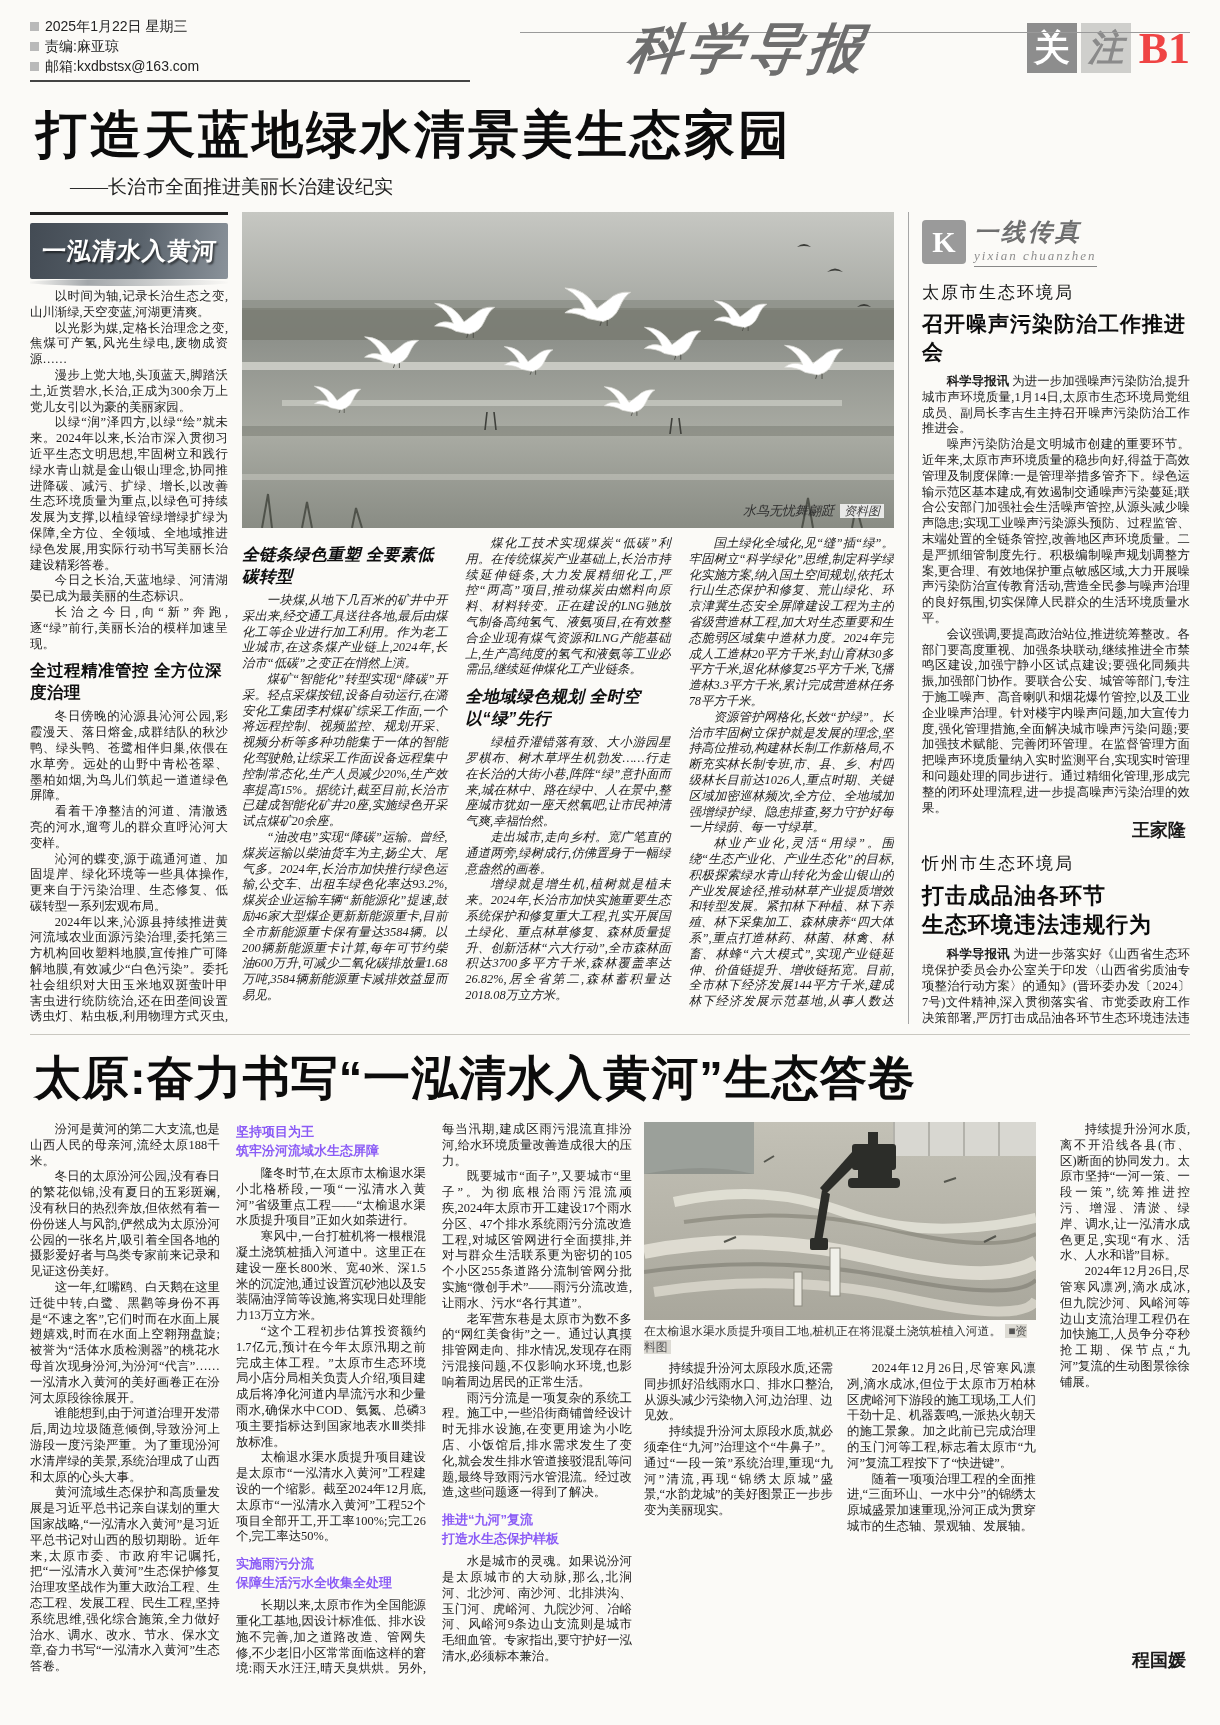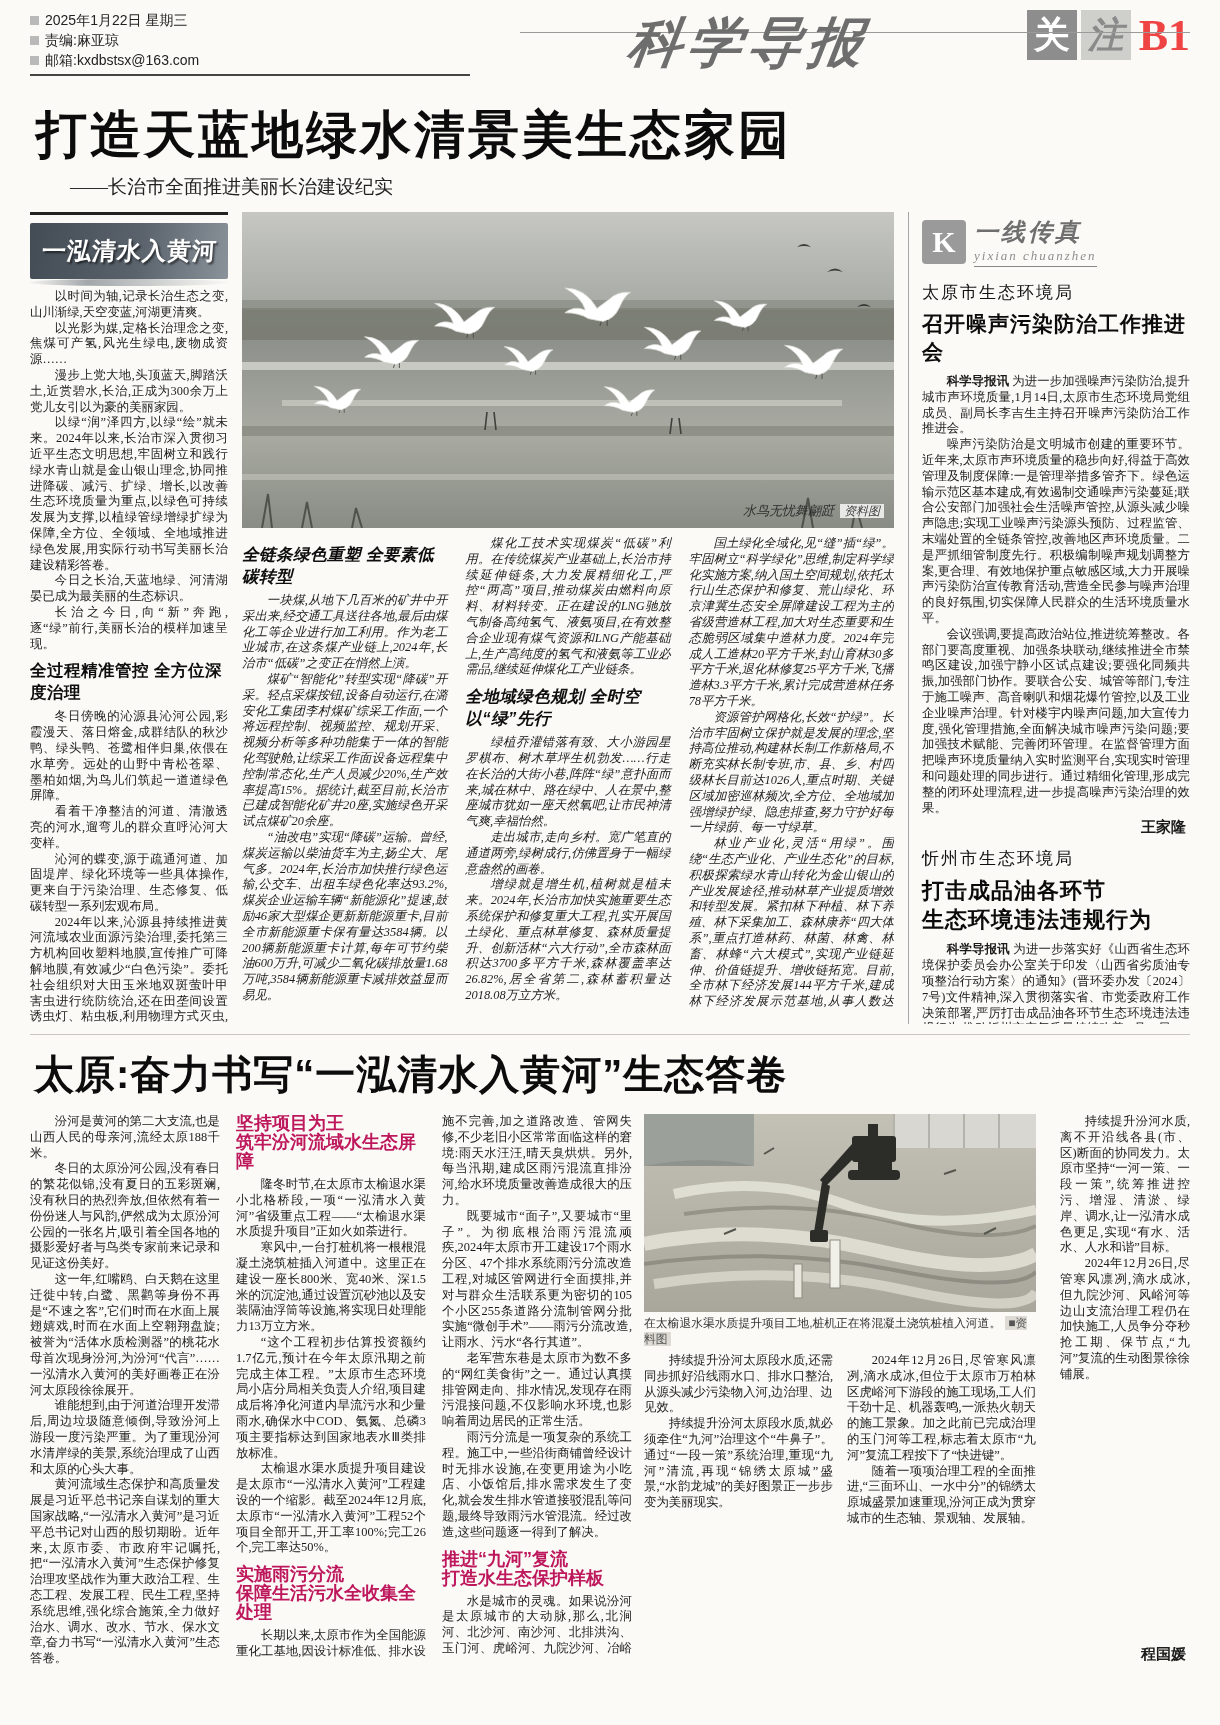--- a/index.html
+++ b/index.html
@@ -1,19 +1,19 @@
 <!DOCTYPE html>
 <html><head>
 <meta charset="utf-8">
 <style>
   html,body{margin:0;padding:0;background:#e9e7e2;}
   .page{width:1220px;height:1725px;margin:0 auto;background:#fbfaf7;box-sizing:border-box;
         padding:10px 30px 0 30px;font-family:"Liberation Serif",serif;color:#1b1b1b;overflow:hidden;position:relative;}
   
-  .hdr{display:flex;align-items:flex-start;height:78px;position:relative;margin-bottom:4px;}
+  .hdr{display:flex;align-items:center;height:78px;position:relative;margin-bottom:4px;}
   .hdr-topline{position:absolute;top:22px;left:490px;right:0;height:1px;background:#9a9a9a;}
   .meta{width:440px;border-bottom:2px solid #444;padding-bottom:4px;font-family:"Liberation Sans",sans-serif;}
   .meta div{font-size:14px;line-height:20px;color:#222;display:flex;align-items:center;}
   .meta div::before{content:"";display:inline-block;width:9px;height:9px;background:#b9b9b9;margin-right:6px;}
   .masthead{flex:1;text-align:center;font-size:54px;font-weight:bold;font-style:italic;color:#6e6e6e;
             transform:skewX(-8deg);letter-spacing:6px;line-height:66px;font-family:"Liberation Serif",serif;}
   .sect{display:flex;align-items:flex-end;gap:4px;padding-bottom:2px;}
   .zh-blk{width:50px;height:50px;display:flex;align-items:center;justify-content:center;
           font-family:"Liberation Sans",sans-serif;font-weight:bold;font-size:36px;}
   .zh1{background:#8d8d8d;color:#fff;}
@@ -27,43 +27,43 @@
   .main-row{display:flex;gap:14px;height:812px;overflow:hidden;margin-top:6px;}
   .col1{width:198px;flex:none;overflow:hidden;border-top:3px solid #222;padding-top:6px;}
   .kicker{height:56px;margin:2px 0 10px 0;background:linear-gradient(100deg,#434b54 0%,#5a636c 55%,#8a929a 100%);
           display:flex;align-items:center;justify-content:center;position:relative;border-radius:2px;}
   .kicker span{color:#fff;font-family:"Liberation Sans",sans-serif;font-weight:bold;font-size:24px;letter-spacing:1px;
                text-shadow:2px 2px 2px rgba(0,0,0,.55);transform:skewX(-4deg);}
   .kicker::after{content:"";position:absolute;left:-4px;right:-4px;bottom:-7px;height:7px;
                  background:linear-gradient(90deg,rgba(90,98,106,.0),rgba(90,98,106,.55) 30%,rgba(90,98,106,.15) 80%,rgba(90,98,106,0));border-radius:50%;}
   .body p{margin:0;font-size:12.4px;line-height:15.8px;text-align:justify;text-indent:2em;}
   h3.colhead{font-family:"Liberation Sans",sans-serif;font-size:16.5px;margin:8px 0 5px 0;letter-spacing:.5px;break-inside:avoid;color:#0e0e0e;}
-  h4.subhead{font-family:"Liberation Sans",sans-serif;font-size:18px;line-height:19px;margin:9px 0 6px 0;break-inside:avoid;color:#be185d;}
+  h4.subhead{font-family:"Liberation Sans",sans-serif;font-size:13px;line-height:19px;margin:9px 0 6px 0;break-inside:avoid;color:#8b5cf6;}
   .main-right{width:652px;flex:none;display:flex;flex-direction:column;font-style:italic;}
   .photo1{position:relative;width:652px;height:316px;flex:none;background:#a8aaa5;overflow:hidden;}
   .photo1 svg{display:block;}
   .pcap{position:absolute;right:10px;bottom:8px;font-size:13px;color:#2e2e2e;font-family:"Liberation Sans",sans-serif;}
   .pcap .chip{background:rgba(255,255,255,.8);color:#444;padding:0 4px;margin-left:6px;font-size:12px;}
   .flow3{margin-top:8px;columns:3;column-gap:18px;height:482px;overflow:hidden;}
   
   .sidebar{flex:1;border-left:1px solid #a6a6a6;padding-left:13px;overflow:hidden;}
   .yx-head{display:flex;align-items:center;gap:8px;margin:4px 0 14px 0;}
   .kbox{width:44px;height:44px;background:#9a9a9a;border-radius:4px;color:#fff;display:flex;align-items:center;justify-content:center;
         font-family:"Liberation Serif",serif;font-weight:bold;font-size:30px;}
   .yx-title{border-bottom:1px solid #888;padding-bottom:2px;}
   .yx-zh{font-size:24px;font-weight:bold;font-style:italic;color:#6f6f6f;letter-spacing:3px;}
   .yx-py{font-size:13px;font-style:italic;color:#8d8d8d;letter-spacing:2px;}
   .org{font-size:17px;letter-spacing:2px;color:#111;margin:10px 0 6px 0;}
   .sb-h1{font-family:"Liberation Sans",sans-serif;font-weight:bold;font-size:21px;letter-spacing:1px;margin:0 0 8px 0;color:#0b0b0b;}
   .sb-h2{font-family:"Liberation Sans",sans-serif;font-weight:bold;font-size:22px;line-height:29px;letter-spacing:1px;margin:0 0 8px 0;color:#0b0b0b;}
   .sb-body p{font-size:12.4px;line-height:15.8px;}
-  .sb-byline{text-align:right;font-weight:bold;font-size:15px;margin:2px 4px 6px 0;}
+  .sb-byline{text-align:right;font-weight:bold;font-size:18px;margin:2px 4px 6px 0;}
   
   .bottom{border-top:1px solid #c9c7c0;margin-top:10px;padding-top:12px;}
-  .bigh2{font-family:"Liberation Sans",sans-serif;font-weight:bold;font-size:40px;letter-spacing:1px;margin:0 0 12px 4px;color:#0c0c0c;}
+  .bigh2{font-family:"Liberation Sans",sans-serif;font-weight:bold;font-size:47px;letter-spacing:1px;margin:0 0 12px 4px;color:#0c0c0c;}
   .bottom-row{display:flex;gap:12px;height:556px;overflow:hidden;}
   .bflow{width:602px;flex:none;columns:3;column-gap:16px;height:556px;overflow:hidden;}
   .bmid{width:392px;flex:none;display:flex;flex-direction:column;}
   .photo2{width:392px;height:198px;background:#b7b5ac;position:relative;flex:none;overflow:hidden;}
   .bcap{font-size:11.8px;color:#333;line-height:16px;margin:3px 0 6px 0;font-family:"Liberation Sans",sans-serif;}
   .bcap .chip{background:#dddbd4;padding:0 3px;margin-left:4px;color:#555;}
   .mflow{columns:2;column-gap:14px;height:330px;overflow:hidden;}
   .bright{flex:1;overflow:hidden;display:flex;flex-direction:column;margin-left:12px;}
   .bright .body{flex:1;}
 </style>

